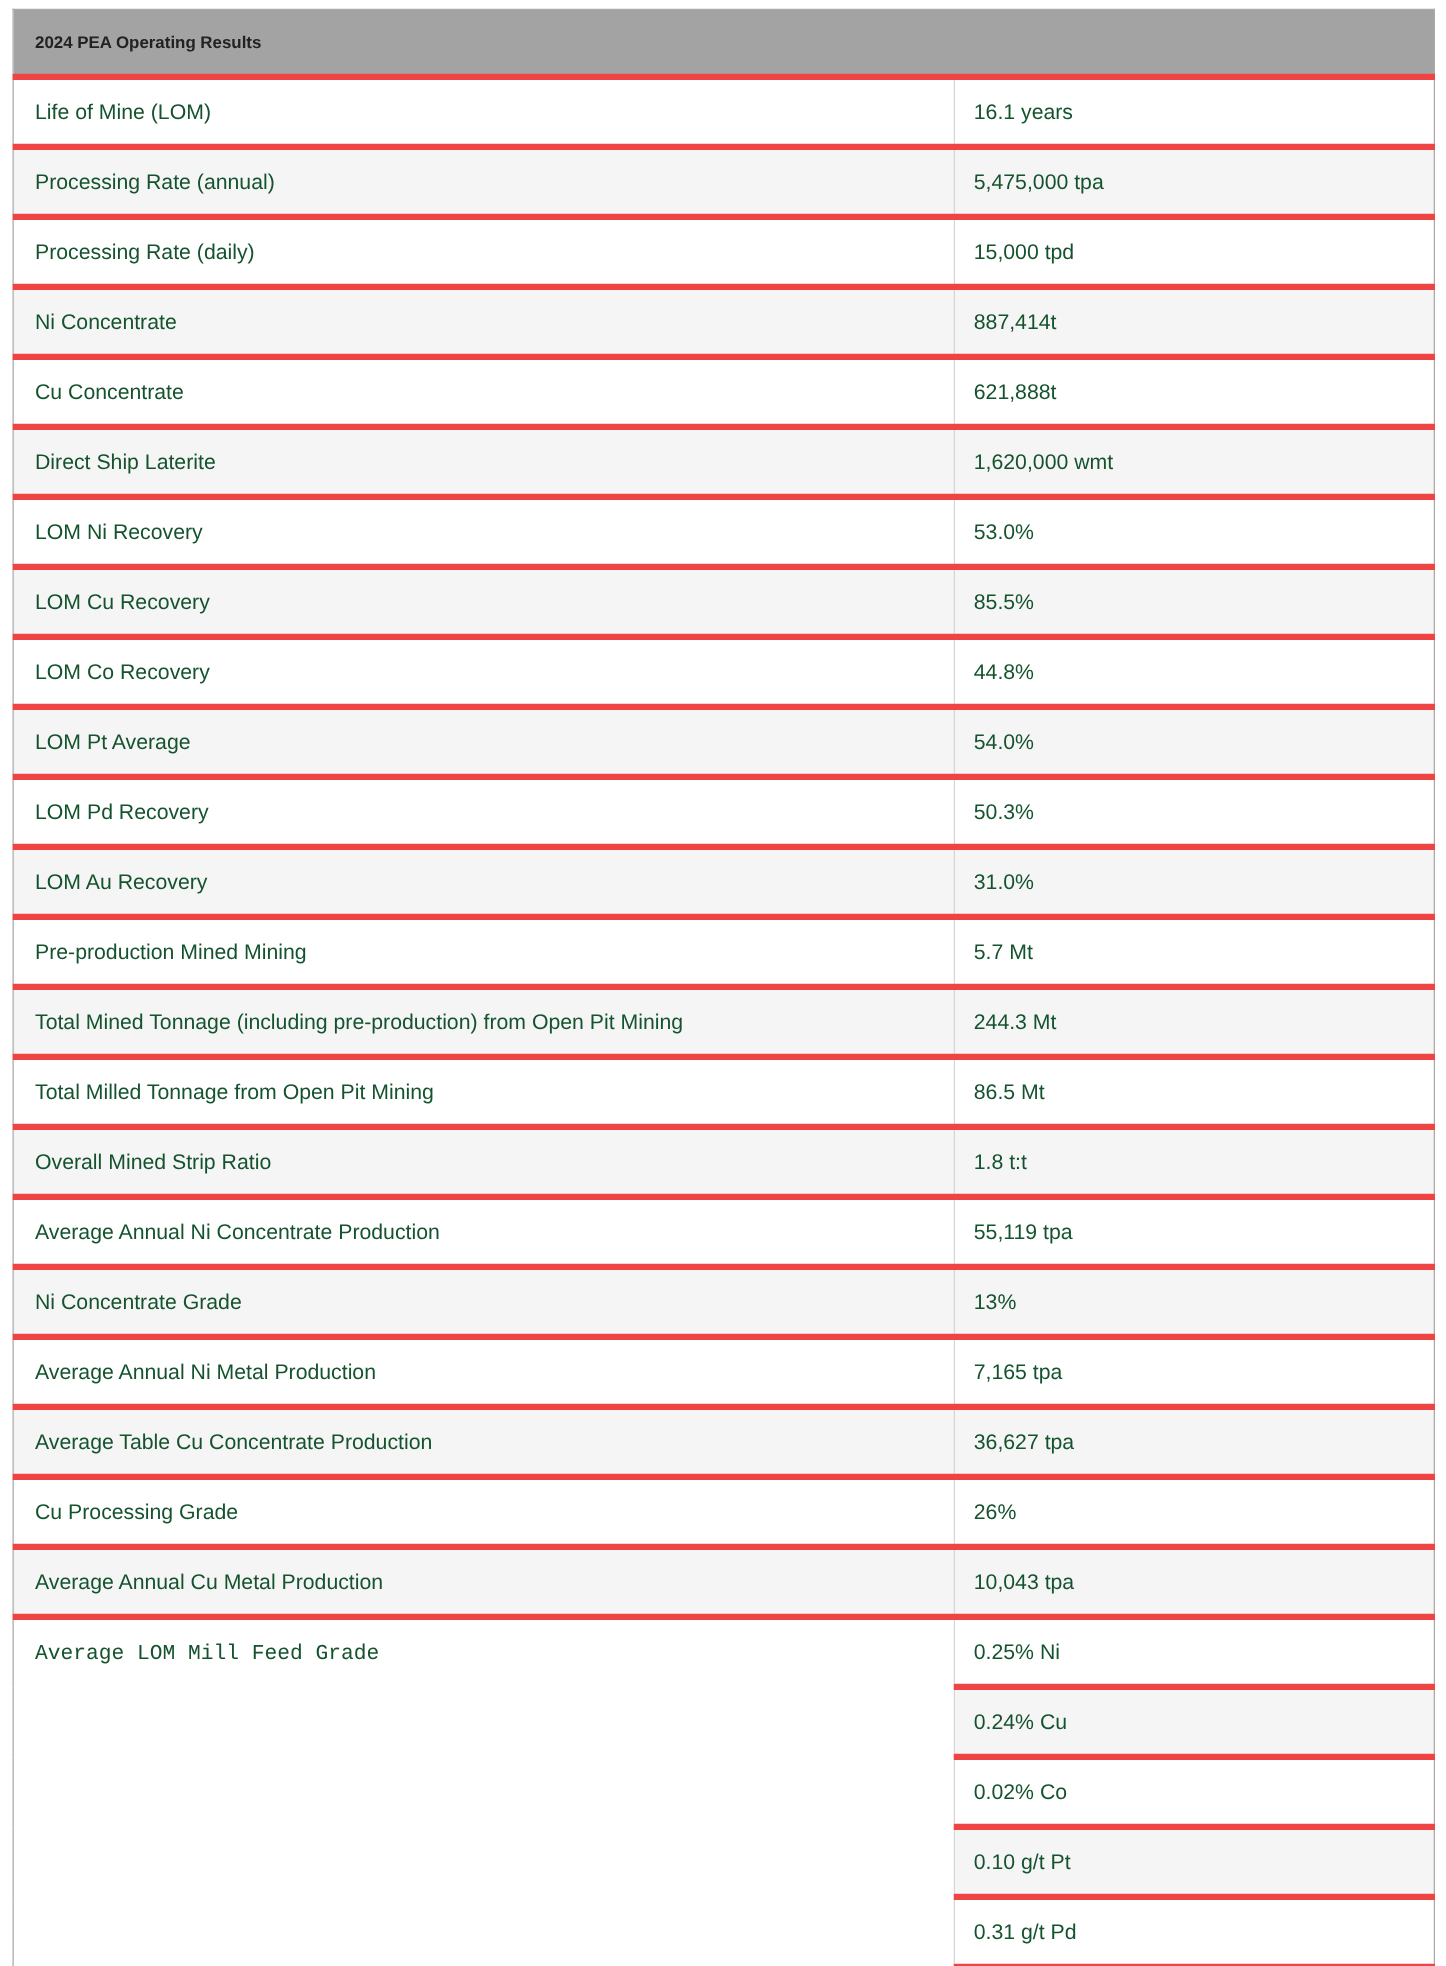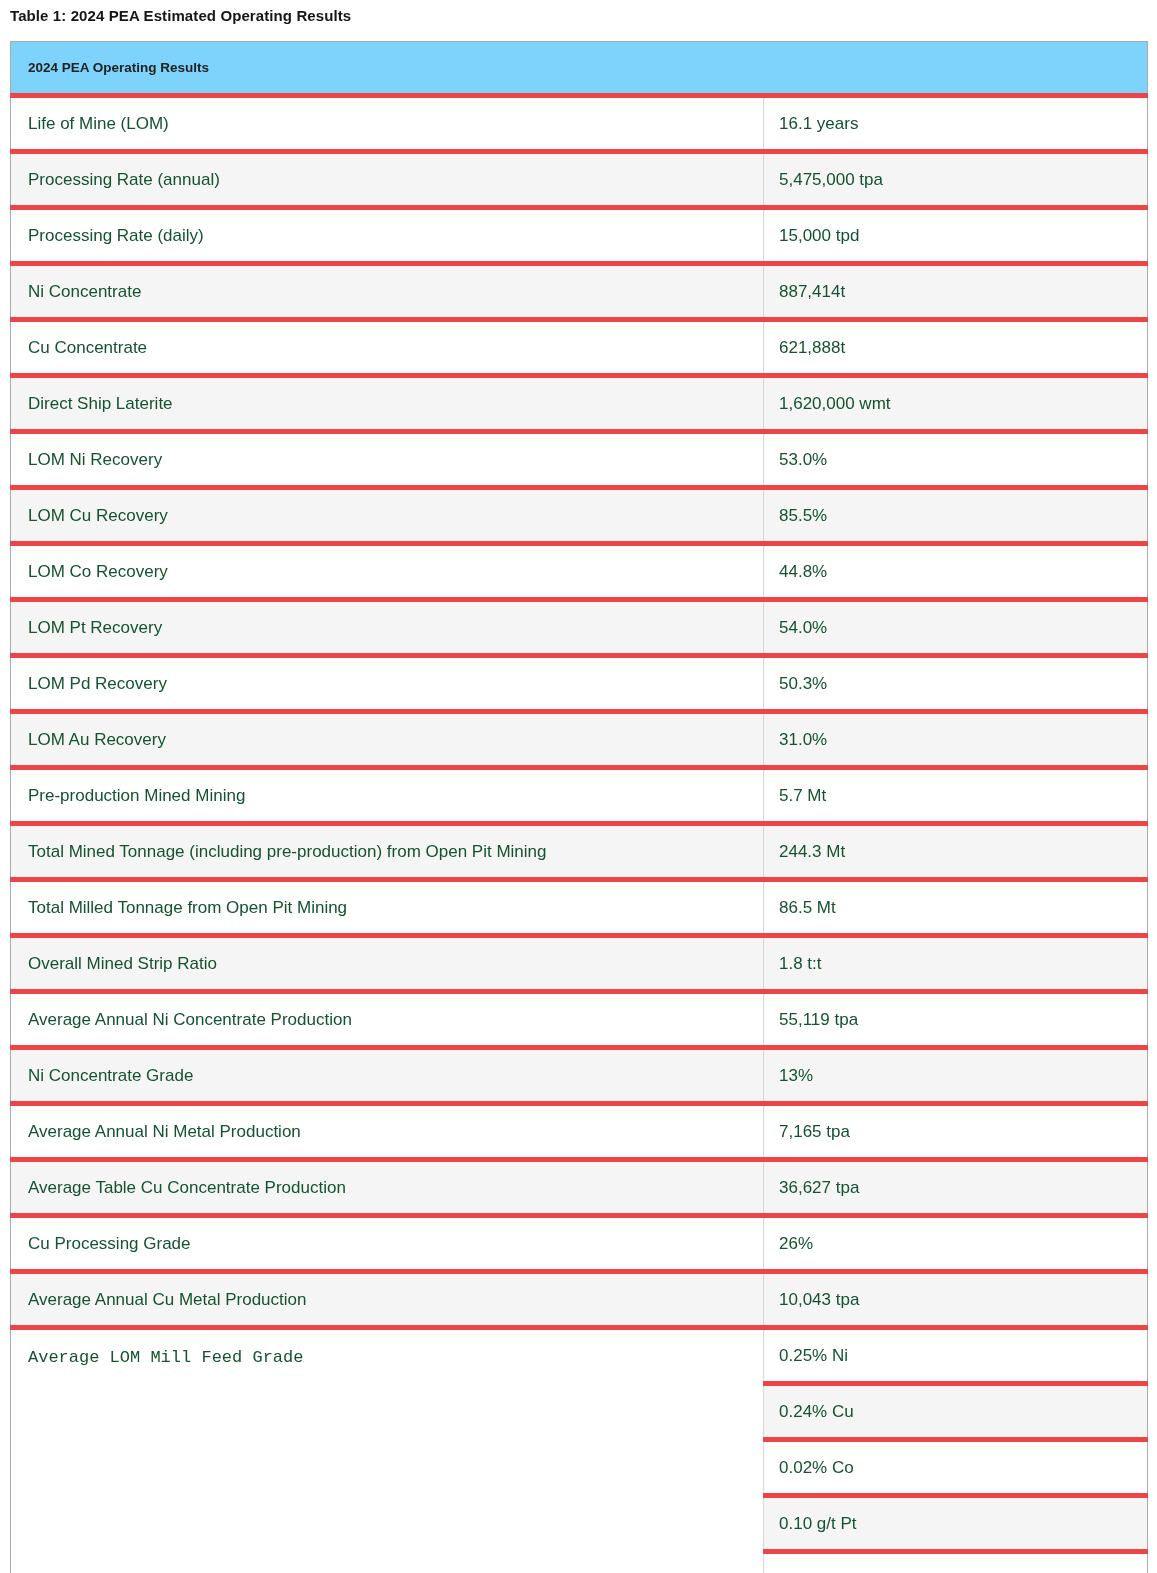--- a/index.html
+++ b/index.html
@@ -26,21 +26,21 @@
     table-layout: fixed;
     border: 1px solid #aaaaaa;
   }
   col.c-label { width: 753px; }
   col.c-value { width: 384px; }
   th.header-cell {
     text-align: left;
     font-size: 13.5px;
     font-weight: bold;
     color: #222222;
-    background: #7dd3fc;
+    background: #a3a3a3;
     height: 51px;
     padding: 0 10px 0 17px;
   }
   td {
     font-size: 17px;
     color: #14532d;
     height: 51px;
     padding: 0 10px 0 17px;
     border-top: 5px solid #ef4444;
     vertical-align: middle;
@@ -58,21 +58,20 @@
     vertical-align: top;
     padding-top: 18px;
     height: auto;
     font-family: Liberation Mono, monospace;
   }
 </style>
 </head>
 <body>
 
 <div class="page">
-  <h1 class="page-title">Table 1: 2024 PEA Estimated Operating Results</h1>
 
   <table class="results">
     <colgroup>
       <col class="c-label">
       <col class="c-value">
     </colgroup>
     <thead>
       <tr>
         <th class="header-cell" colspan="2">2024 PEA Operating Results</th>
       </tr>
@@ -108,21 +107,21 @@
       </tr>
       <tr>
         <td class="lbl">LOM Cu Recovery</td>
         <td class="val">85.5%</td>
       </tr>
       <tr>
         <td class="lbl">LOM Co Recovery</td>
         <td class="val">44.8%</td>
       </tr>
       <tr>
-        <td class="lbl">LOM Pt Recovery</td>
+        <td class="lbl">LOM Pt Average</td>
         <td class="val">54.0%</td>
       </tr>
       <tr>
         <td class="lbl">LOM Pd Recovery</td>
         <td class="val">50.3%</td>
       </tr>
       <tr>
         <td class="lbl">LOM Au Recovery</td>
         <td class="val">31.0%</td>
       </tr>

